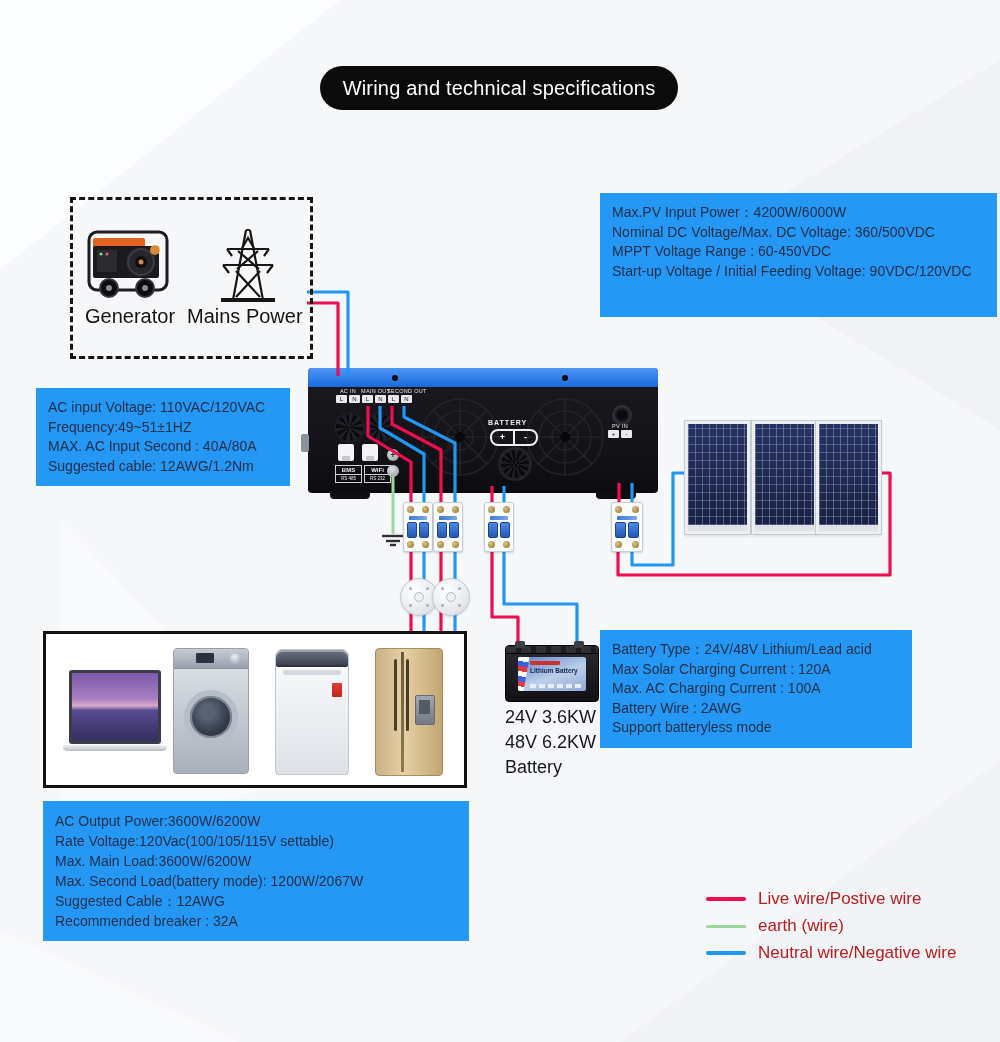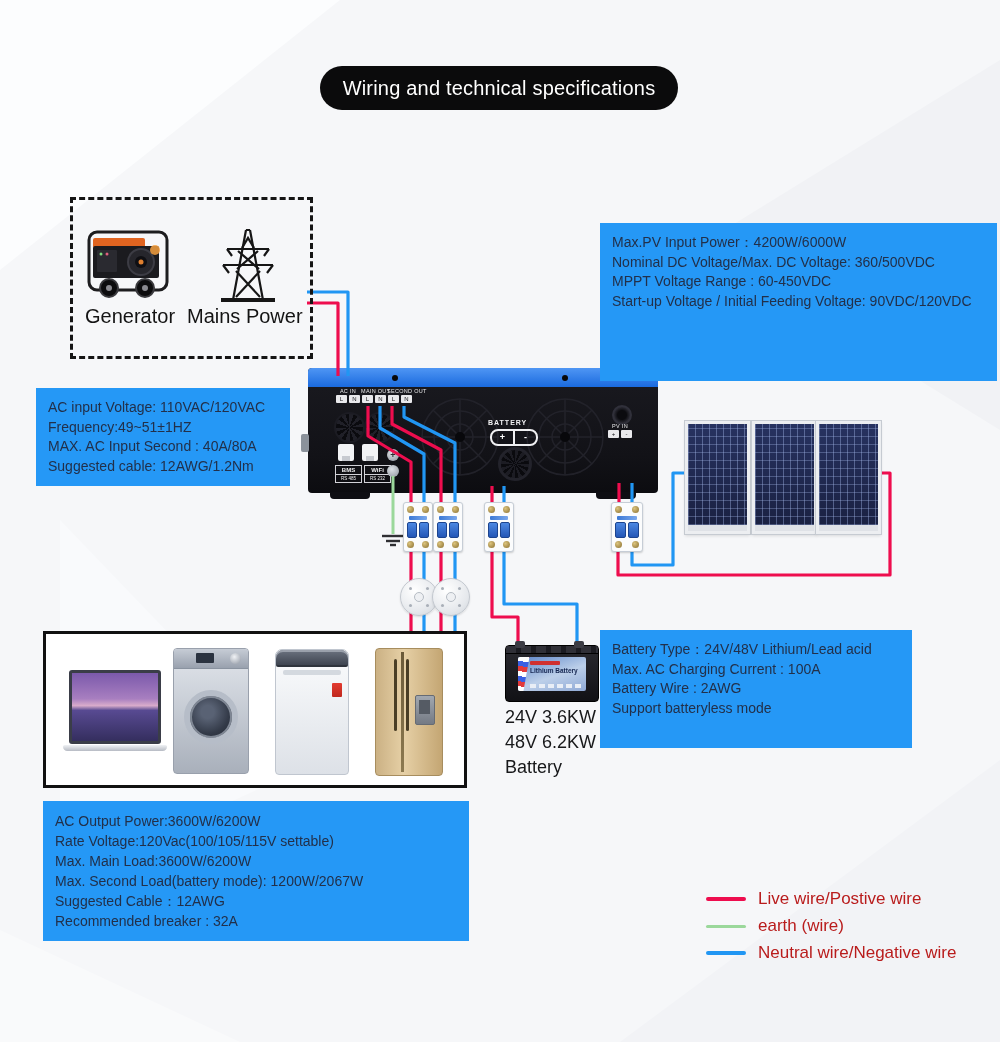--- a/index.html
+++ b/index.html
@@ -13,21 +13,21 @@
 
   
   .dashed-box{position:absolute;left:70px;top:197px;width:237px;height:156px;border:3px dashed #151515;z-index:3;background:transparent;}
   .src-label{position:absolute;font-size:20px;color:#141414;white-space:nowrap;}
   .gen-icon{position:absolute;left:12px;top:24px;}
   .tower-icon{position:absolute;left:142px;top:24px;}
 
   
   .spec-box{position:absolute;background:#2598f6;color:#22304a;z-index:3;padding:10px 12px;box-sizing:border-box;}
   .spec-box .sl{font-size:14px;line-height:19.5px;white-space:nowrap;}
-  .box-pv{left:600px;top:193px;width:397px;height:158px;margin-top:30px;}
+  .box-pv{left:600px;top:193px;width:397px;height:124px;}
   .box-acin{left:36px;top:388px;width:254px;height:98px;}
   .box-bat{left:600px;top:630px;width:312px;height:118px;}
   .box-acout{left:43px;top:801px;width:426px;height:140px;}
   .box-acout .sl{line-height:20px;}
 
   
   .inverter{position:absolute;left:308px;top:368px;width:350px;height:125px;background:linear-gradient(180deg,#1a1a20,#121217 70%,#0c0c10);border-radius:4px;z-index:1;}
   .inv-top{position:absolute;left:0;top:0;width:100%;height:19px;background:linear-gradient(180deg,#4f96f4,#1a6ade);border-radius:4px 4px 0 0;}
   .inv-screw{position:absolute;width:6px;height:6px;border-radius:50%;background:#08080a;top:7px;}
   .inv-deco{position:absolute;left:0;top:0;}
@@ -185,20 +185,21 @@
 
   <div class="spec-box box-acin">
     <div class="sl">AC input Voltage: 110VAC/120VAC</div>
     <div class="sl">Frequency:49~51±1HZ</div>
     <div class="sl">MAX. AC Input Second : 40A/80A</div>
     <div class="sl">Suggested cable: 12AWG/1.2Nm</div>
   </div>
 
   <div class="spec-box box-bat">
     <div class="sl">Battery Type：24V/48V Lithium/Lead acid</div>
+    <div class="sl">Max Solar Charging Current : 120A</div>
     <div class="sl">Max. AC Charging Current : 100A</div>
     <div class="sl">Battery Wire : 2AWG</div>
     <div class="sl">Support batteryless mode</div>
   </div>
 
   <div class="spec-box box-acout">
     <div class="sl">AC Output Power:3600W/6200W</div>
     <div class="sl">Rate Voltage:120Vac(100/105/115V settable)</div>
     <div class="sl">Max. Main Load:3600W/6200W</div>
     <div class="sl">Max. Second Load(battery mode): 1200W/2067W</div>

